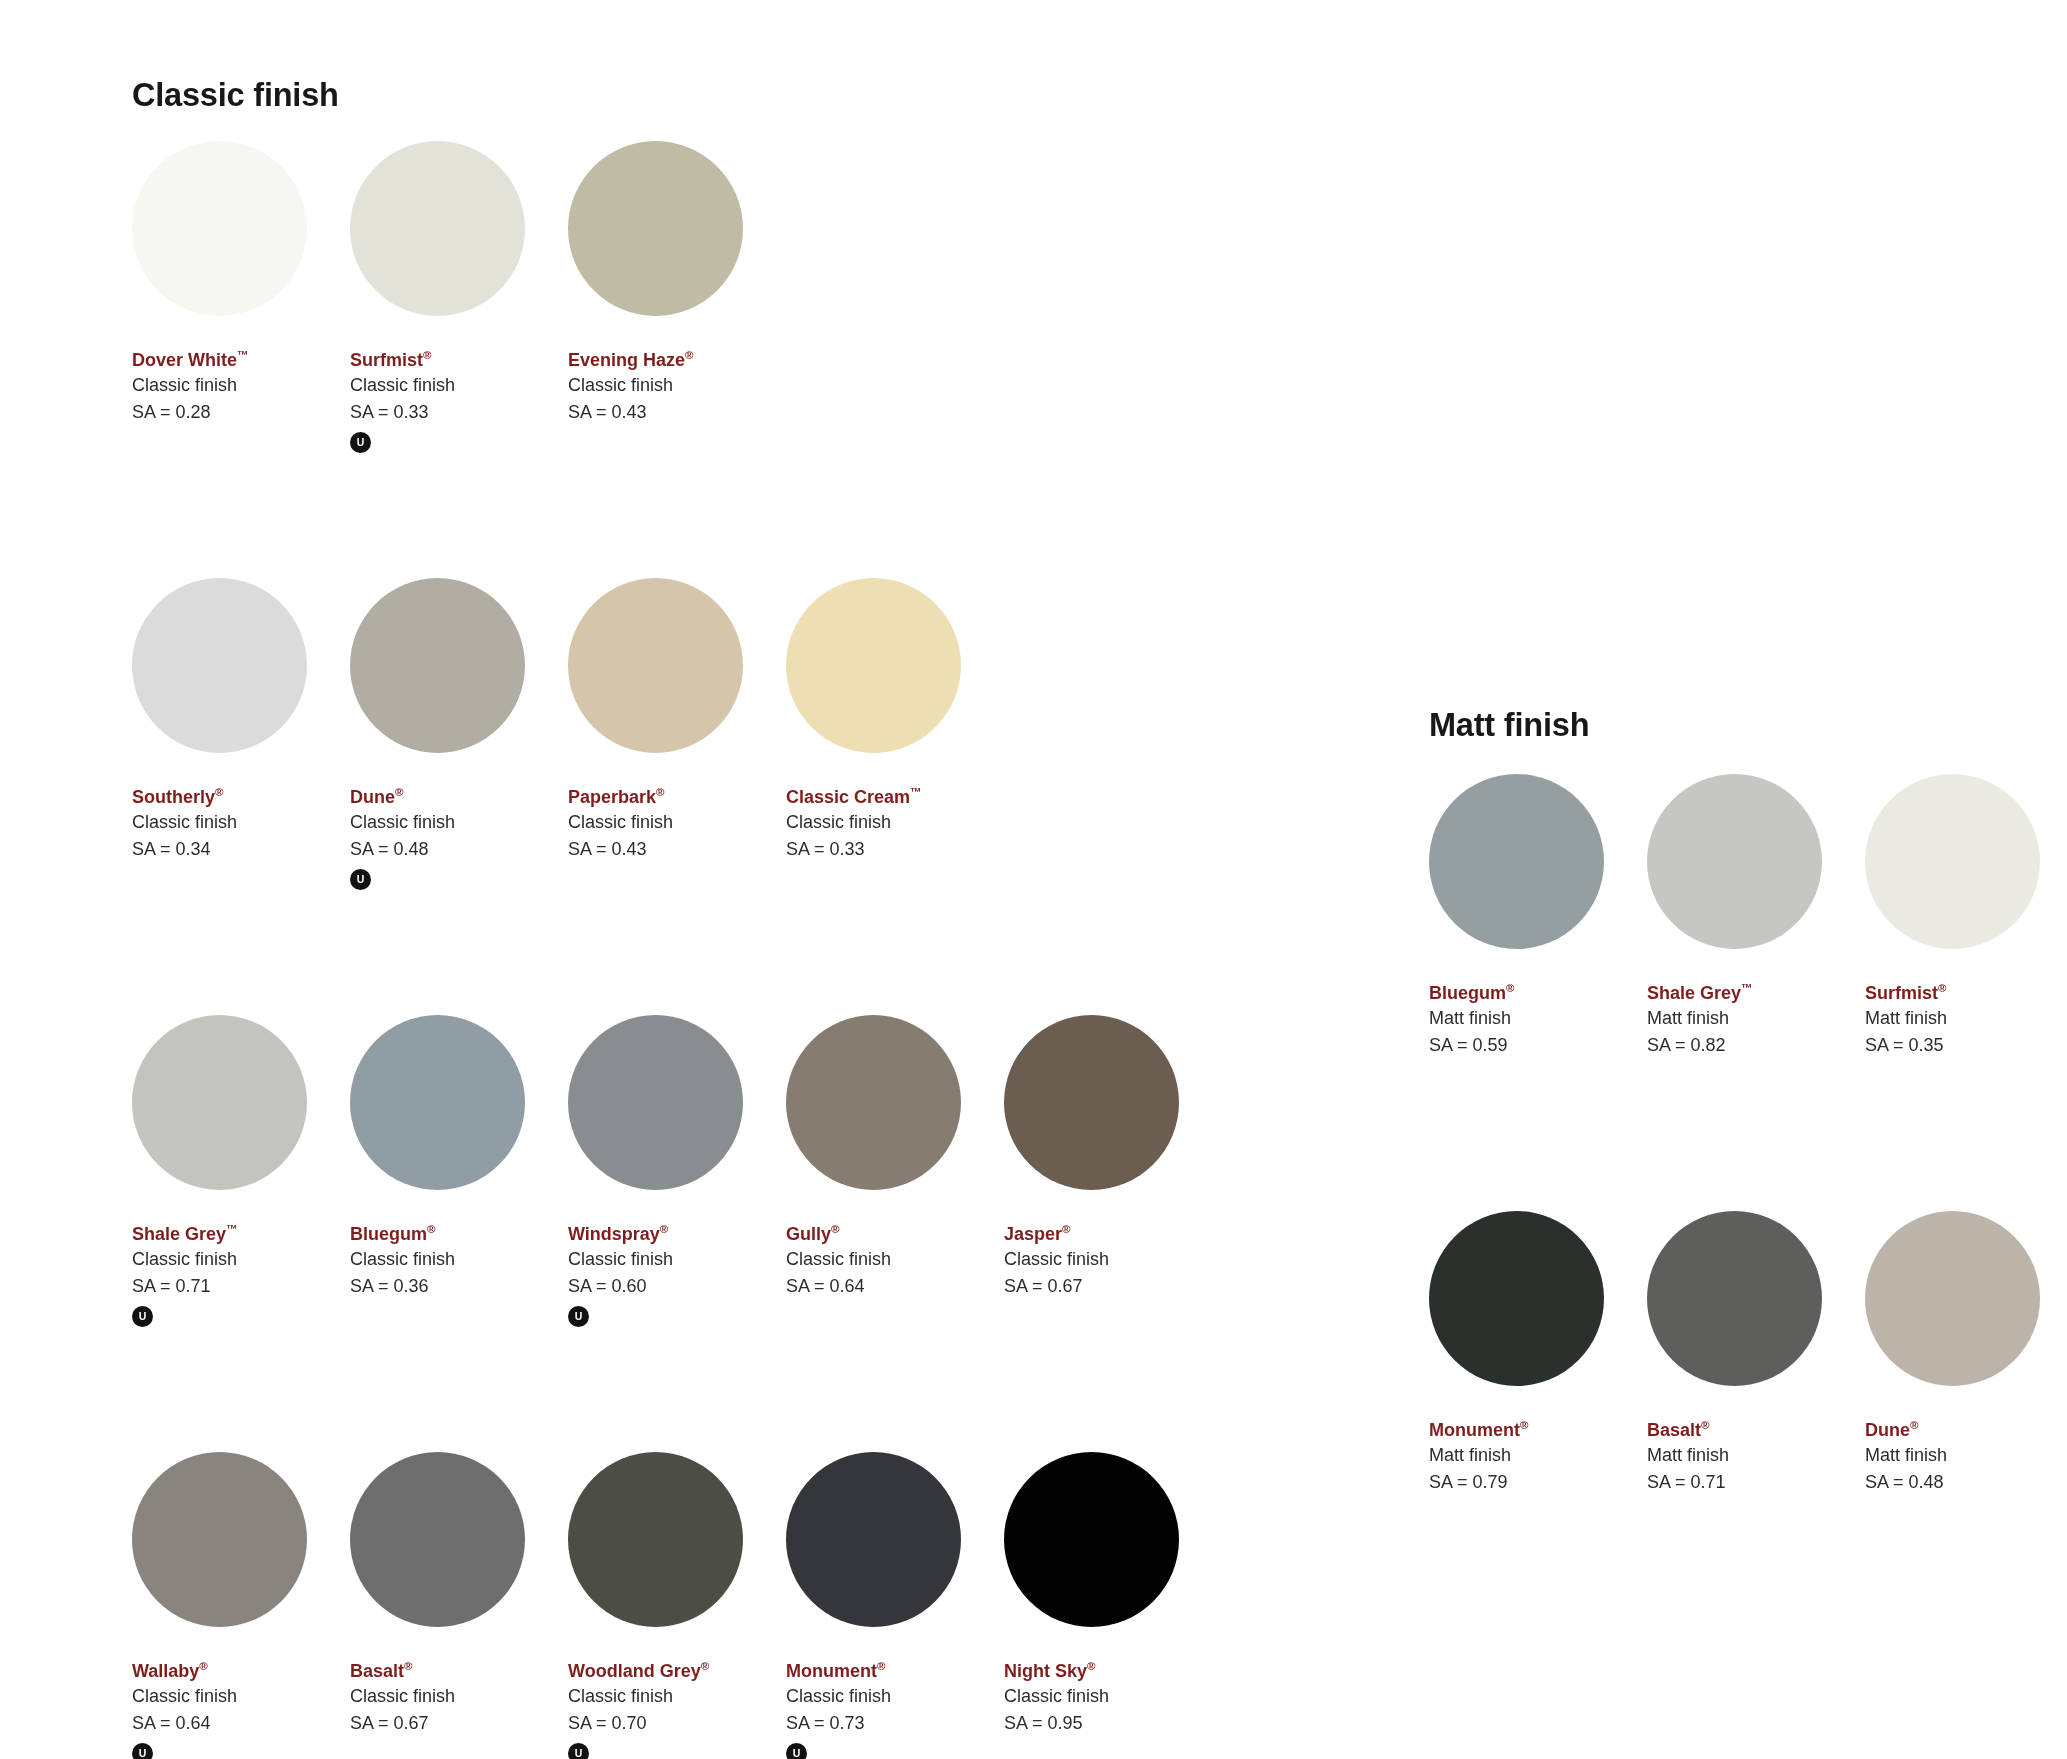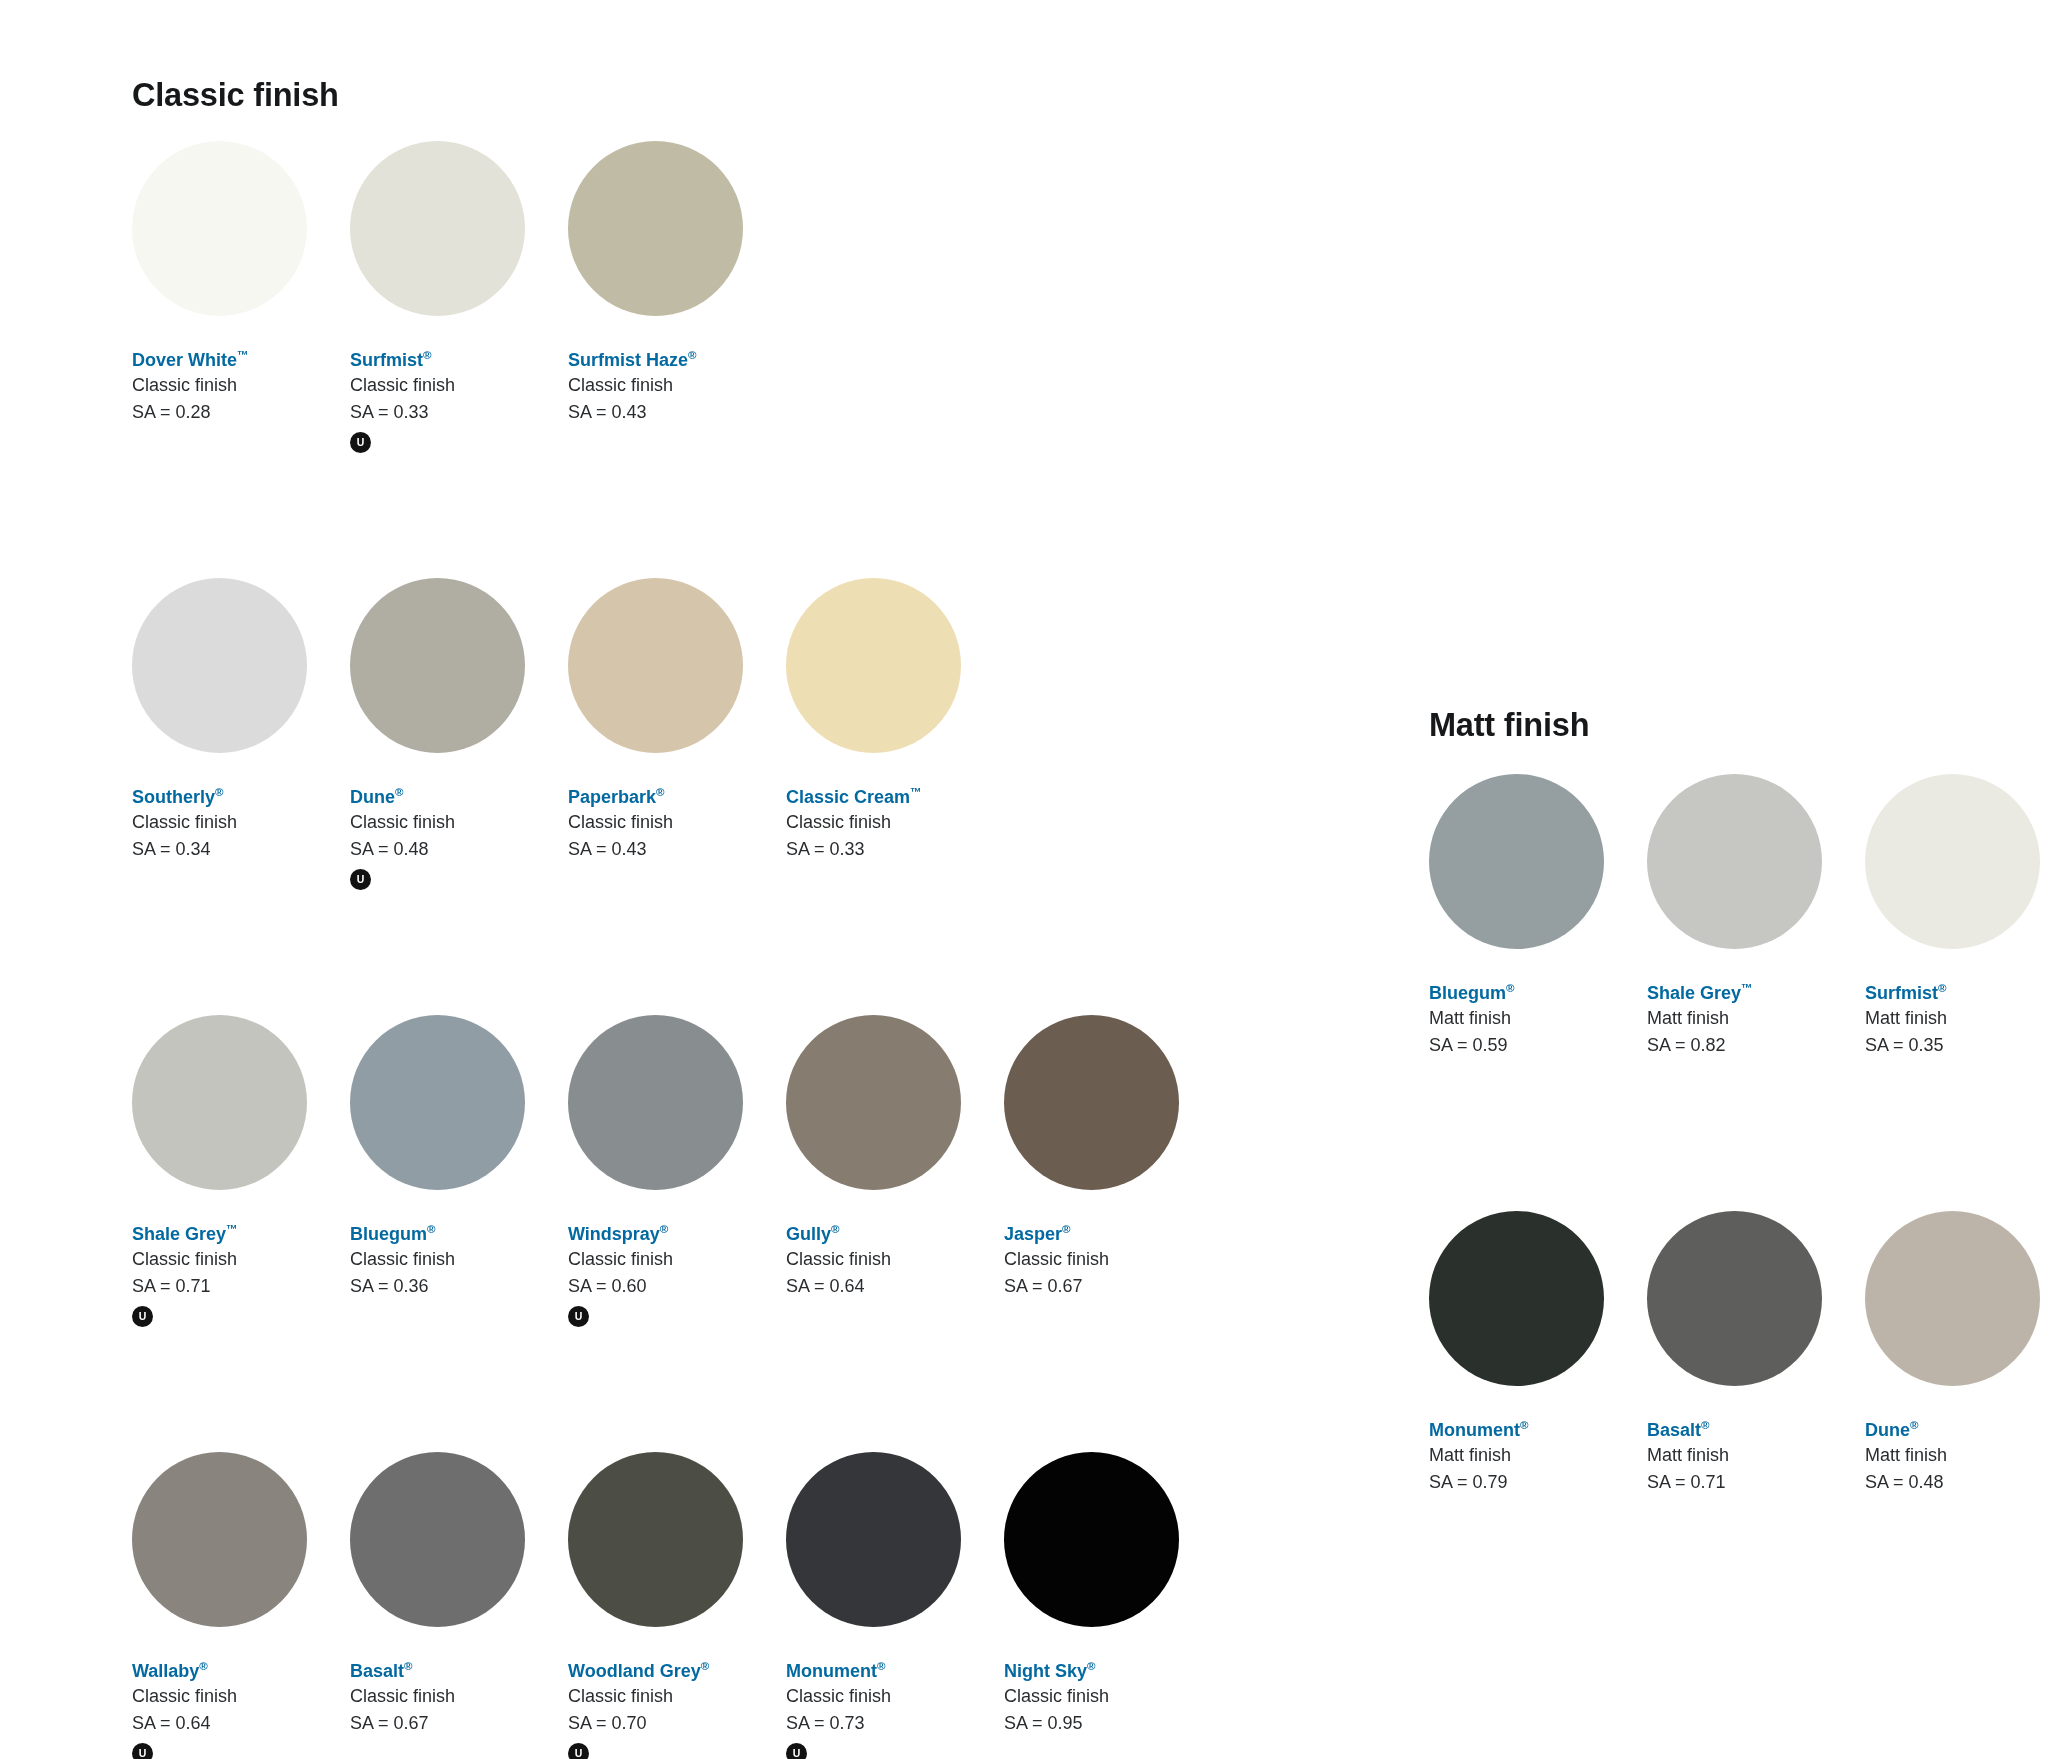--- a/index.html
+++ b/index.html
@@ -66,21 +66,21 @@
     display: block;
   }
 
   .swatch-info {
     margin-top: 32px;
   }
 
   .swatch-name {
     font-size: 18px;
     font-weight: bold;
-    color: #0369a1;
+    color: #7f1d1d;
     line-height: 1.25;
     white-space: nowrap;
   }
   .swatch-name .mark {
     font-size: 11.5px;
     vertical-align: super;
     font-weight: bold;
     letter-spacing: 0;
   }
 
@@ -133,21 +133,21 @@
         <div class="swatch-info">
           <div class="swatch-name"><span>Surfmist</span><span class="mark">®</span></div>
           <div class="swatch-finish">Classic finish</div>
           <div class="swatch-sa">SA = 0.33</div>
           <div class="badge-u">U</div>
         </div>
       </div>
       <div class="swatch-cell">
         <span class="swatch-dot" style="background: rgb(191, 187, 164);"></span>
         <div class="swatch-info">
-          <div class="swatch-name"><span>Surfmist Haze</span><span class="mark">®</span></div>
+          <div class="swatch-name"><span>Evening Haze</span><span class="mark">®</span></div>
           <div class="swatch-finish">Classic finish</div>
           <div class="swatch-sa">SA = 0.43</div>
         </div>
       </div>
       <div class="swatch-cell"></div>
       <div class="swatch-cell"></div>
       <div class="swatch-cell">
         <span class="swatch-dot" style="background: rgb(219, 219, 219);"></span>
         <div class="swatch-info">
           <div class="swatch-name"><span>Southerly</span><span class="mark">®</span></div>

